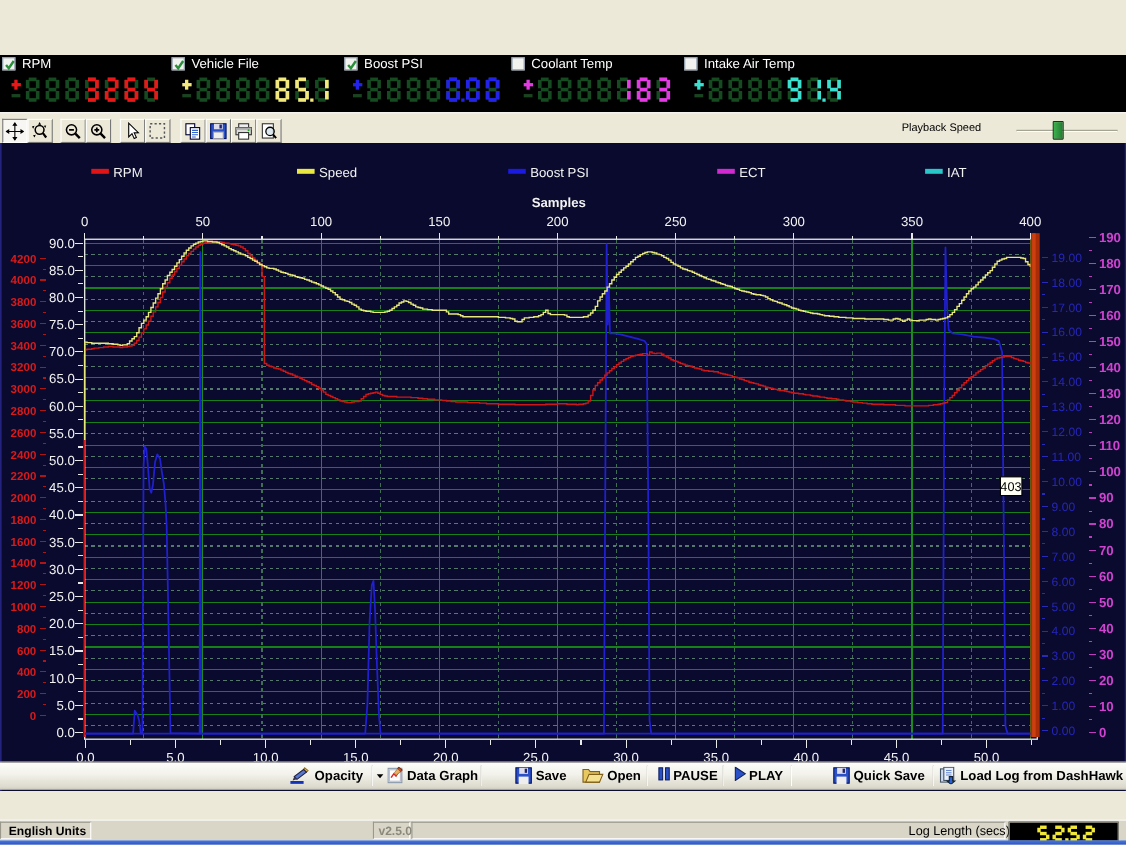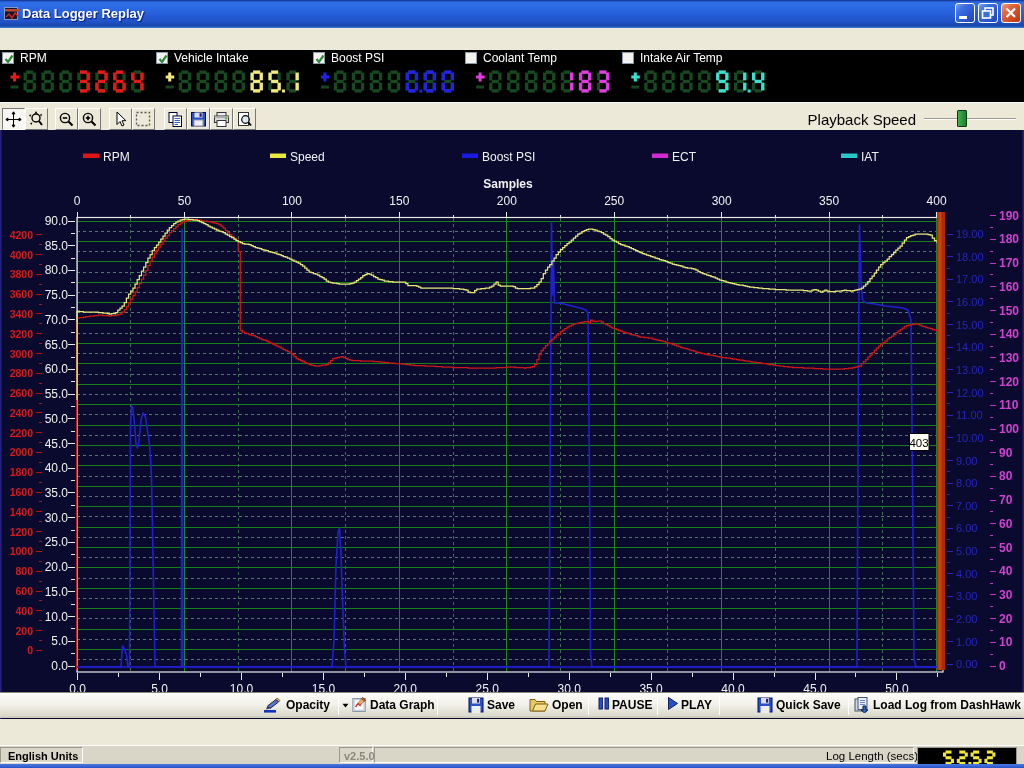--- a/index.html
+++ b/index.html
@@ -15,64 +15,47 @@
 #menubar{position:absolute;left:0;top:28px;width:1024px;height:22px;background:linear-gradient(180deg,#ccdcf6,#bcd0ee);color:#000;font-size:11.5px}
 #menubar span{position:absolute;top:4px}
 #blackpanel{position:absolute;left:0;top:50px;width:1024px;height:52px;background:#000}
 .cb{position:absolute;top:2px;width:12px;height:12px;background:#f2f2ee;border:1px solid #8a98a8}
 .cb svg{position:absolute;left:0px;top:0px}
 .cbl{position:absolute;top:1px;color:#fff;font-size:12px}
 #toolbar{position:absolute;left:0;top:102px;width:1024px;height:28px;background:#ece9d8;border-top:1px solid #f8f8f4}
 .tbtn{position:absolute;top:5px;width:23px;height:22px;background:#ece9d8;border:1px solid;border-color:#fff #777 #777 #fff}
 .tbtn.pressed{background:#f7f6f2;border-color:#777 #fff #fff #777}
 .tbtn svg{position:absolute;left:2px;top:2px}
-#pbs{position:absolute;right:108px;top:8px;font-size:15px;color:#000}
+#pbs{position:absolute;right:132px;top:8px;font-size:10px;color:#000}
 #slider{position:absolute;right:8px;top:15px;width:92px;height:2px;background:#9a9a8a;border-bottom:1px solid #fff}
 #thumb{position:absolute;right:57px;top:7px;width:10px;height:17px;background:linear-gradient(90deg,#3faf4f,#1f7f2f);border:1px solid #0a3a12;border-radius:1px}
 #chartarea{position:absolute;left:0;top:130px;width:1024px;height:589px;background:#0a0a2e}
 #btoolbar{position:absolute;left:0;top:692px;width:1024px;height:26px;background:linear-gradient(180deg,#fdfdfb 0%,#f2f1ea 45%,#dcdacc 90%,#c8c6b8 100%);border-top:1px solid #8a8876}
 .bbtn{position:absolute;top:3px;height:20px;font-size:12px;font-weight:bold;color:#000;white-space:nowrap}
 .bbtn .ic{position:absolute;left:0;top:1px}
 .bsep{position:absolute;top:3px;width:1px;height:19px;background:#9a988a;border-right:1px solid #fff}
 #statusbar{position:absolute;left:0;top:745px;width:1024px;height:19px;background:#d9d6c8;font-size:11px;border-top:1px solid #fff}
 .spanel{position:absolute;top:1px;height:16px;border:1px solid;border-color:#9a988a #fff #fff #9a988a;padding:2px 4px 0 5px;white-space:nowrap}
 #statusled{position:absolute;left:917px;top:1px;width:100px;height:18px;background:#000;border:1px solid #9a988a}
 </style></head>
 <body>
 <div id="win">
-<div id="title">
-  <div id="appicon"><svg width="14" height="13">
-          <rect x="0" y="0" width="14" height="2.5" fill="#b43"></rect>
-          <path d="M1 8 L4 5 L7 9 L10 4 L13 7" stroke="#d22" stroke-width="1.4" fill="none"></path>
-        </svg></div>
-  <span class="txt">Data Logger Replay</span>
-  <div class="wbtn" id="bmin"><svg width="18" height="18">
-          <rect x="3" y="12" width="8" height="3" fill="#fff"></rect>
-        </svg></div>
-  <div class="wbtn" id="bmax"><svg width="18" height="18">
-          <rect x="6" y="4" width="8" height="7" fill="none" stroke="#fff" stroke-width="1.6"></rect>
-          <rect x="3.5" y="7" width="8" height="7" fill="#3a6fe0" stroke="#fff" stroke-width="1.6"></rect>
-        </svg></div>
-  <div class="wbtn" id="bclose"><svg width="18" height="18">
-          <path d="M4.5 4.5 L13 13 M13 4.5 L4.5 13" stroke="#fff" stroke-width="2.2"></path>
-        </svg></div>
-</div>
 <div id="blackpanel">
 <div class="cb" style="left:2px">
         <svg width="12" height="12">
           <path d="M2.5 6 L5 9 L9.5 2.5" stroke="#2a8f3a" stroke-width="2.2" fill="none"></path>
         </svg>
       </div>
       <span class="cbl" style="left:20px">RPM</span>
 <div class="cb" style="left:156px">
         <svg width="12" height="12">
           <path d="M2.5 6 L5 9 L9.5 2.5" stroke="#2a8f3a" stroke-width="2.2" fill="none"></path>
         </svg>
       </div>
-      <span class="cbl" style="left:174px">Vehicle Intake</span>
+      <span class="cbl" style="left:174px">Vehicle File</span>
 <div class="cb" style="left:313px">
         <svg width="12" height="12">
           <path d="M2.5 6 L5 9 L9.5 2.5" stroke="#2a8f3a" stroke-width="2.2" fill="none"></path>
         </svg>
       </div>
       <span class="cbl" style="left:331px">Boost PSI</span>
 <div class="cb" style="left:465px"></div>
       <span class="cbl" style="left:483px">Coolant Temp</span>
 <div class="cb" style="left:622px"></div>
       <span class="cbl" style="left:640px">Intake Air Temp</span>

